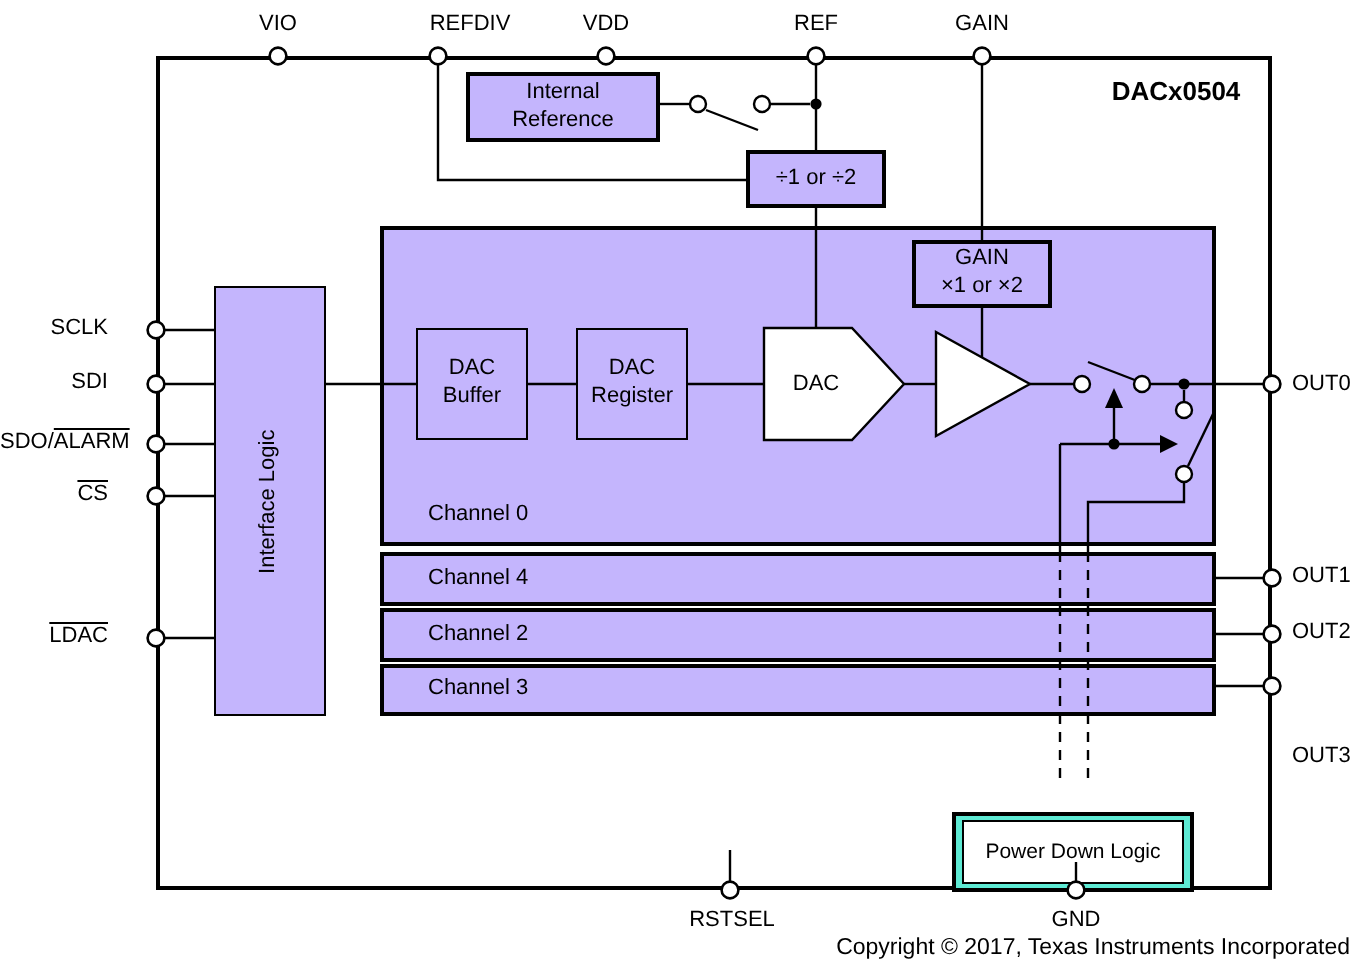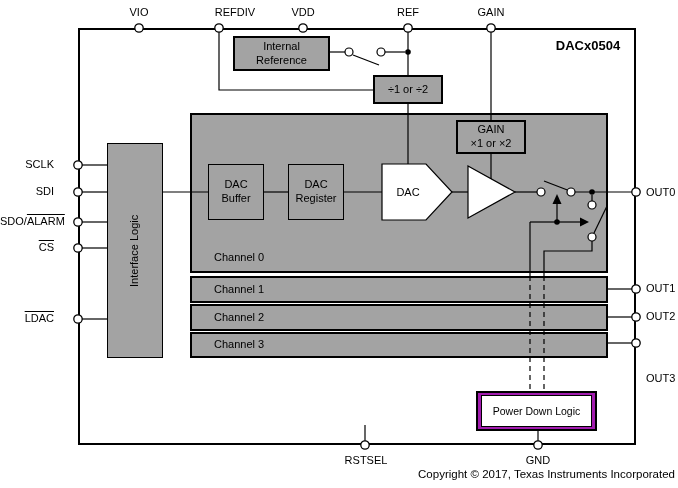--- a/index.html
+++ b/index.html
@@ -1,40 +1,40 @@
 <!DOCTYPE html>
 <html><head>
 <meta charset="utf-8">
 <style>
   html,body{margin:0;padding:0;background:#fff;}
   .stage{
     position:relative;width:678px;height:488px;background:#fff;
     font-family:"Liberation Sans",sans-serif;color:#000;overflow:hidden;
   }
   .box{
-    position:absolute;background:#a3a3a3;border:2px solid #000;box-sizing:border-box;
+    position:absolute;background:#c4b5fd;border:2px solid #000;box-sizing:border-box;
     display:flex;align-items:center;justify-content:center;text-align:center;
     font-size:11px;line-height:1.25;
   }
   .thin{border-width:1px;}
   .med{border-width:1.5px;}
   .outer-border{
     position:absolute;left:78px;top:28px;width:558px;height:417px;
     border:2px solid #000;box-sizing:border-box;background:#fff;
   }
   .lbl{position:absolute;font-size:11px;line-height:13px;white-space:nowrap;}
   .center-x{transform:translateX(-50%);}
   .left-pin{left:0;width:54px;text-align:right;}
   .ov{text-decoration:overline;}
   .vtext{transform:rotate(-90deg);white-space:nowrap;font-size:11px;}
   .part-no{font-weight:bold;font-size:13px;}
   .copyright{position:absolute;right:3px;top:468px;font-size:11.5px;}
   .pdl-outer{
-    position:absolute;left:476px;top:391px;width:121px;height:40px;
-    border:2px solid #000;box-sizing:border-box;background:#a21caf;
+    position:absolute;left:476px;top:406px;width:121px;height:40px;
+    border:2px solid #000;box-sizing:border-box;background:#5eead4;
     display:flex;flex-direction:row;gap:2px;padding:2px 3px;
   }
   .pdl-row{
     border:1px solid #000;box-sizing:border-box;flex:1;background:#fff;
     display:flex;align-items:center;justify-content:center;
     font-size:10.5px;line-height:1;
   }
   svg.wires{position:absolute;left:0;top:0;}
   .shape-lbl{position:absolute;display:flex;align-items:center;justify-content:center;font-size:11px;}
 </style>
@@ -162,21 +162,21 @@
       <circle cx="636" cy="317" r="4.2"></circle>
       <circle cx="636" cy="343" r="4.2"></circle>
       <circle cx="365" cy="445" r="4.2"></circle>
       <circle cx="538" cy="445" r="4.2"></circle>
     </g>
   </svg>
 
   <div class="shape-lbl" style="left:382px;top:164px;width:52px;height:56px;">DAC</div>
 
   <div class="lbl" style="left:214px;top:251px;">Channel 0</div>
-  <div class="lbl" style="left:214px;top:283px;">Channel 1</div>
+  <div class="lbl" style="left:214px;top:283px;">Channel 4</div>
   <div class="lbl" style="left:214px;top:311px;">Channel 2</div>
   <div class="lbl" style="left:214px;top:338px;">Channel 3</div>
 
   <div class="lbl part-no center-x" style="left:588px;top:39px;">DACx0504</div>
 
   <div class="lbl center-x" style="left:139px;top:6px;">VIO</div>
   <div class="lbl center-x" style="left:219px;top:6px;margin-left:16px;">REFDIV</div>
   <div class="lbl center-x" style="left:303px;top:6px;">VDD</div>
   <div class="lbl center-x" style="left:408px;top:6px;">REF</div>
   <div class="lbl center-x" style="left:491px;top:6px;">GAIN</div>

